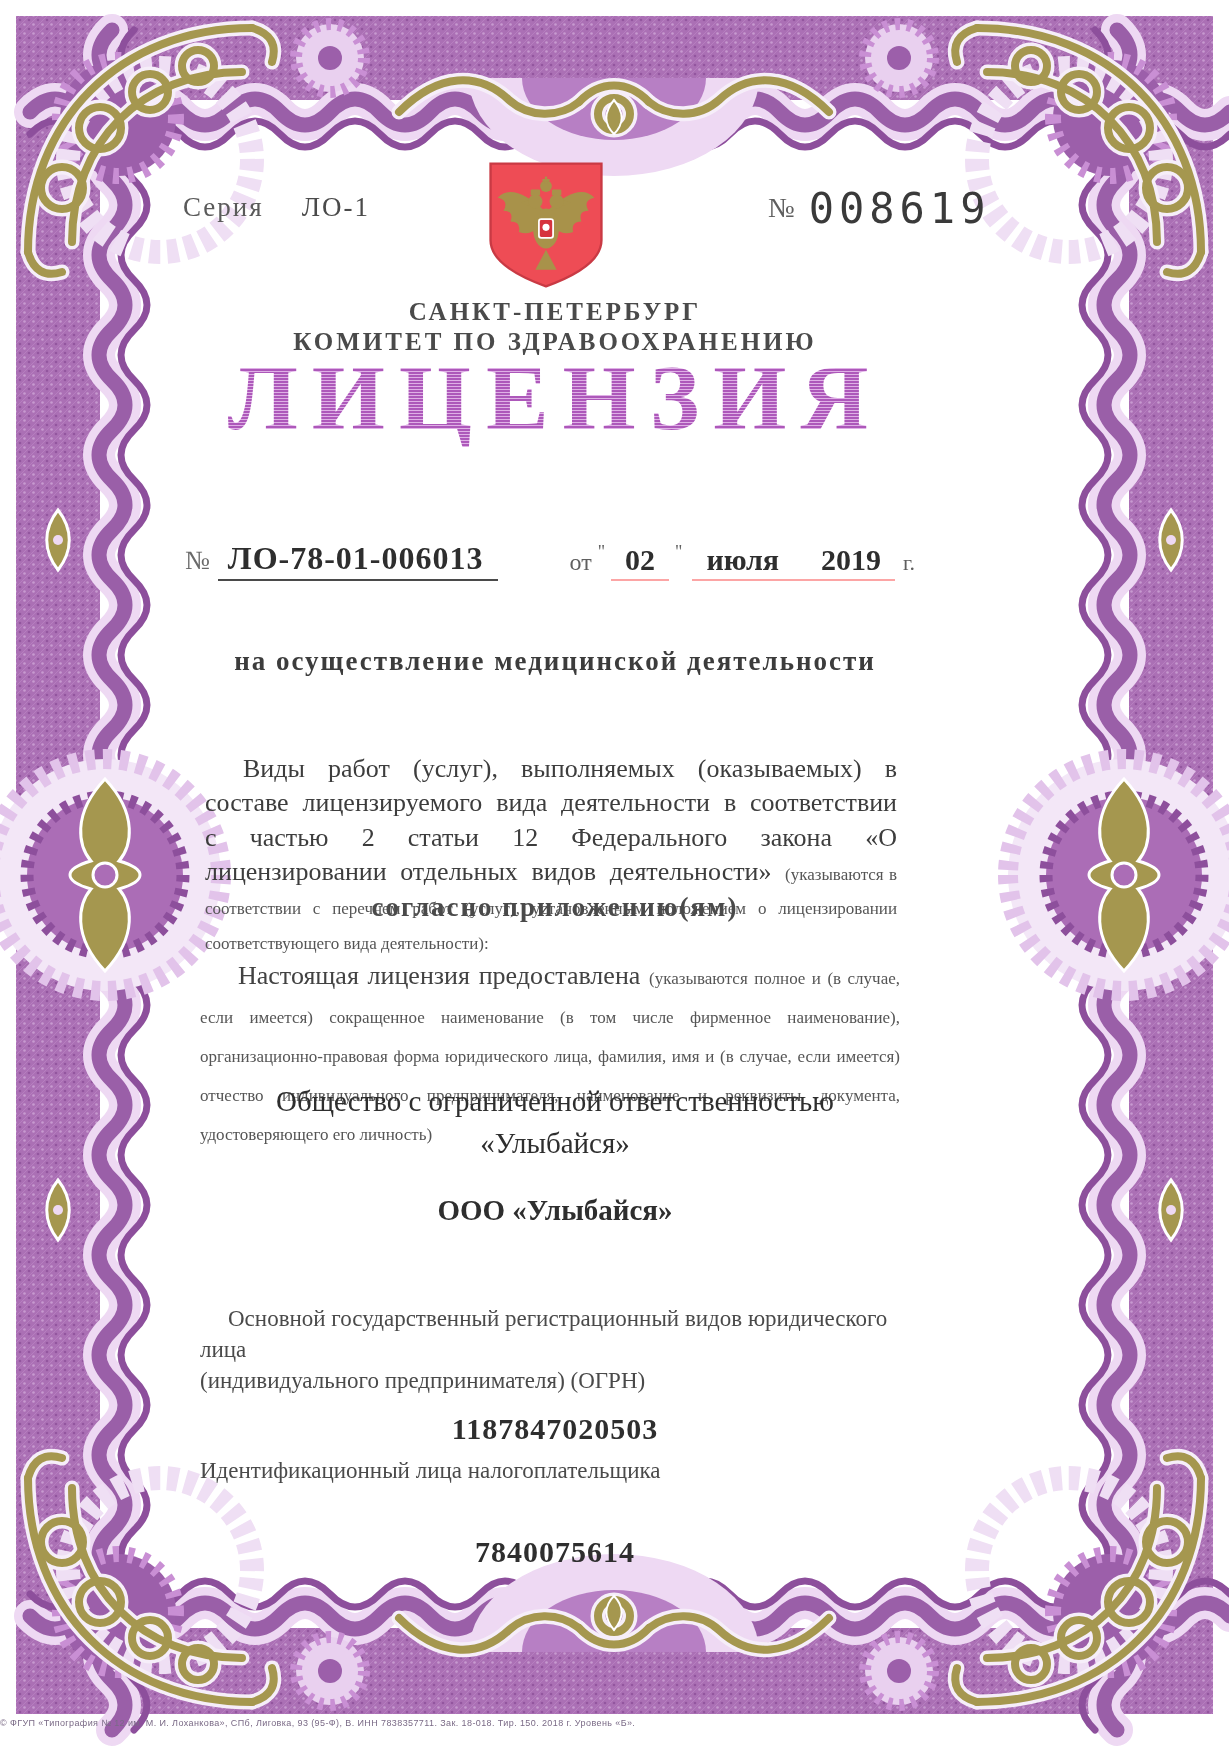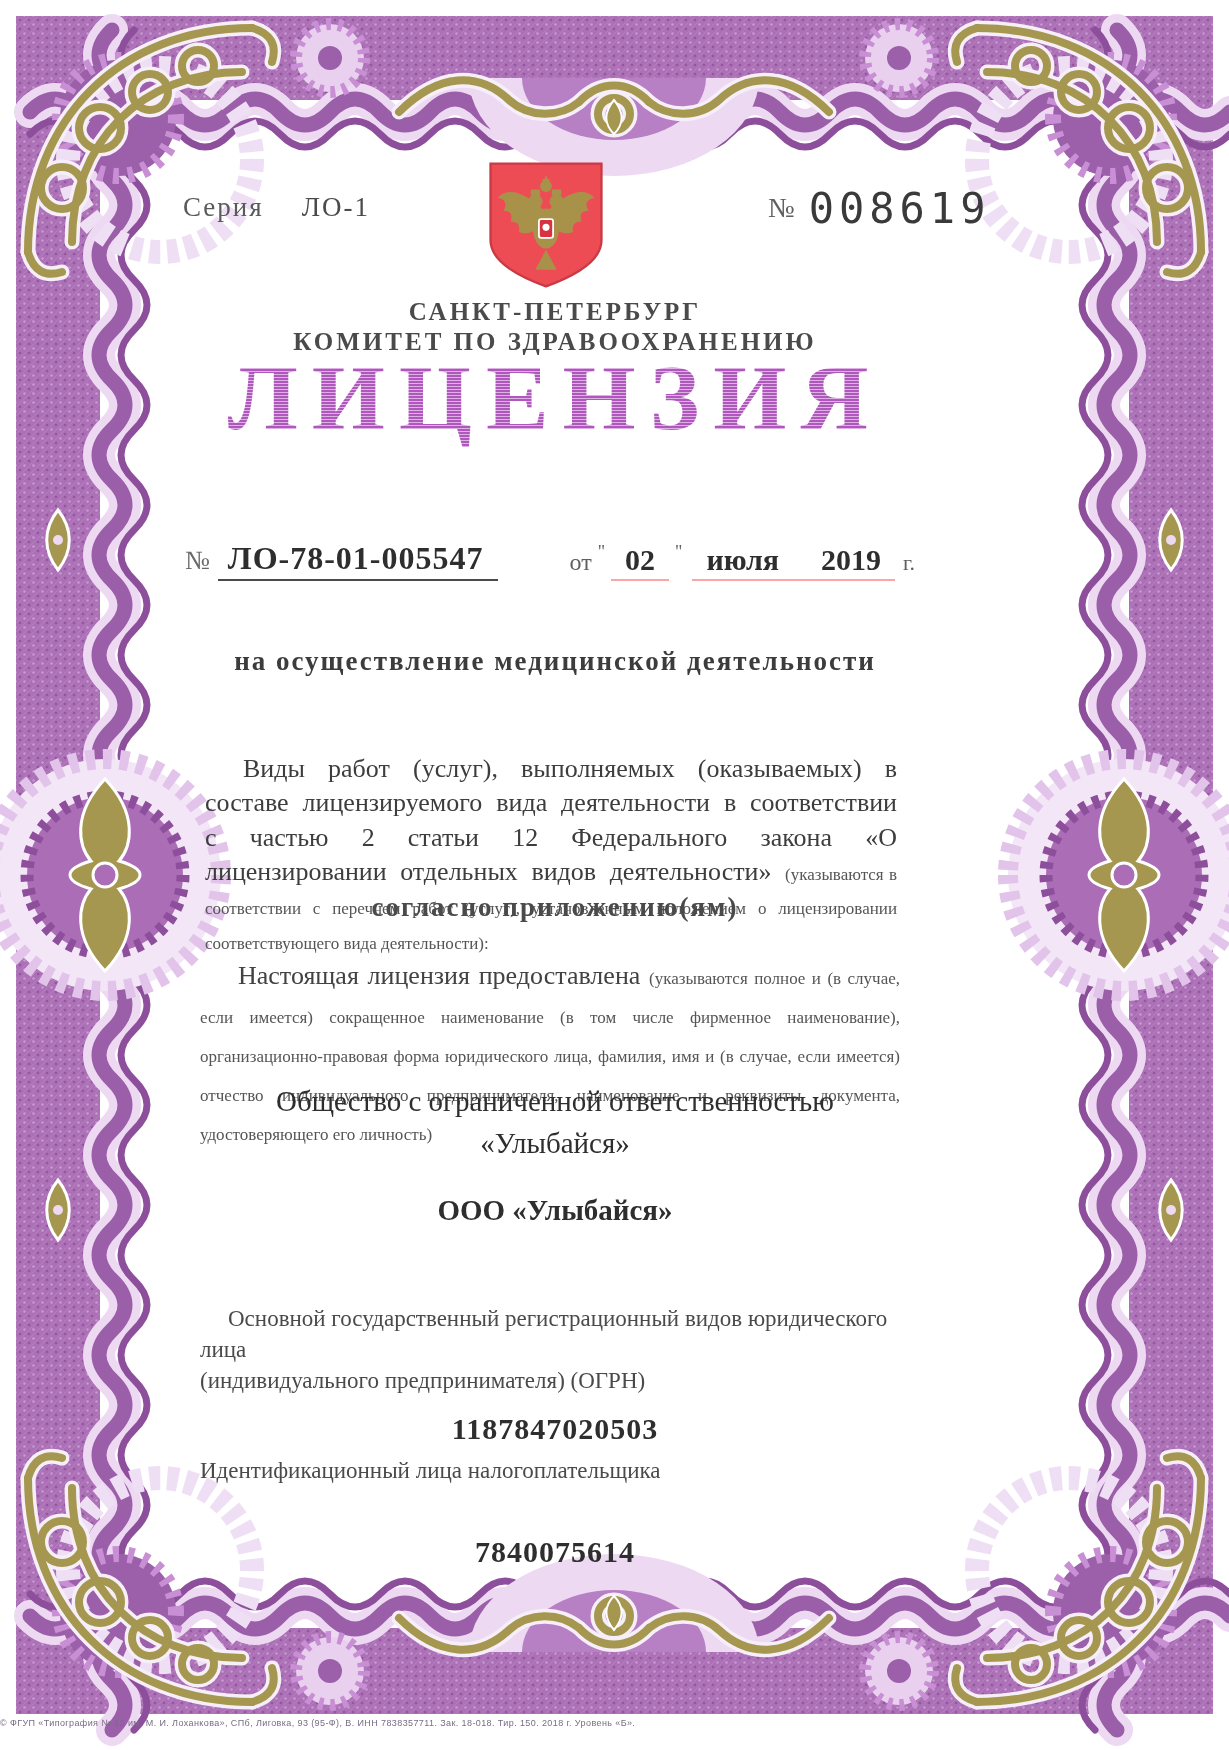--- a/index.html
+++ b/index.html
@@ -231,21 +231,21 @@
       <span class="sign">№</span><span class="digits">008619</span>
     </div>
 
     <div class="abs cbox committee">КОМИТЕТ ПО ЗДРАВООХРАНЕНИЮ</div>
     <div class="abs cbox city">САНКТ-ПЕТЕРБУРГ</div>
 
     <div class="abs cbox big-title">ЛИЦЕНЗИЯ</div>
 
     <div class="abs license-line">
       <span>
-        <span class="sign">№</span><span class="lic-number">ЛО-78-01-005547</span>
+        <span class="sign">№</span><span class="lic-number">ЛО-78-01-006013</span>
       </span>
       <span>
         <span class="from">от</span><span class="q">"</span><span class="u">02</span><span class="q">"</span>
         <span class="u my"><span>июля</span><span class="gap"></span><span>2019</span></span><span class="gsuffix">г.</span>
       </span>
     </div>
 
     <div class="abs cbox act-heading">на осуществление медицинской деятельности</div>
 
     <div class="abs works">

